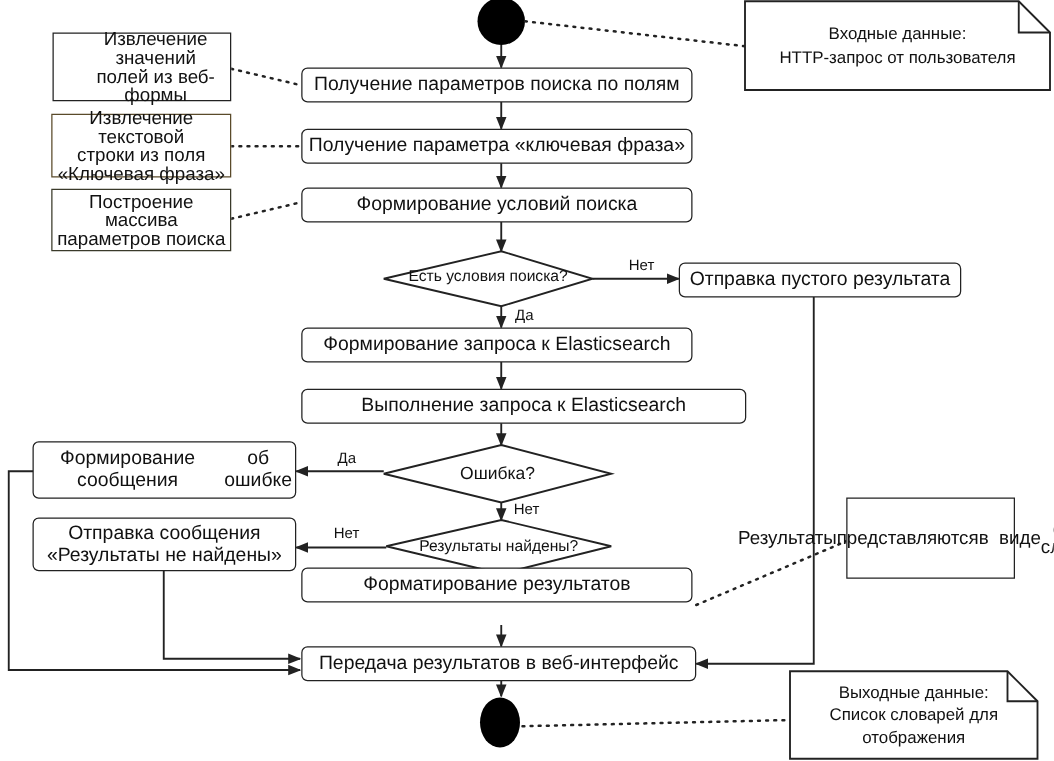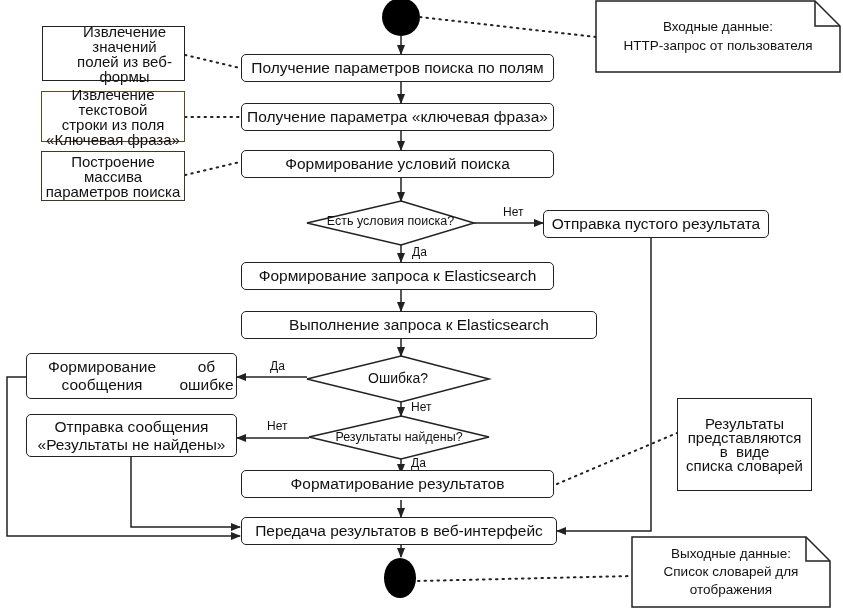--- a/index.html
+++ b/index.html
@@ -107,41 +107,41 @@
   <span>Выполнение запроса к Elasticsearch</span>
 </div>
 <div class="node action" style="left:26px;top:353px;width:211px;height:46px;flex-direction:row;">
   <span>Формирование сообщения</span>
   <span>об ошибке</span>
 </div>
 <div class="node action" style="left:26px;top:414px;width:211px;height:43px;flex-direction:column;">
   <span>Отправка сообщения</span>
   <span>«Результаты не найдены»</span>
 </div>
-<div class="node action" style="left:241px;top:470px;width:313px;height:28px;text-align:center;">
+<div class="node action" style="left:241px;top:454px;width:313px;height:28px;text-align:center;">
   <span>Форматирование результатов</span>
 </div>
 <div class="node action" style="left:241px;top:517px;width:316px;height:28px;">
   <span>Передача результатов в веб-интерфейс</span>
 </div>
 
 <div class="node comment" style="left:42px;top:26px;width:143px;height:55px;flex-direction:column;font-size:15px;padding-left:22px;">
   <span>Извлечение значений</span>
   <span>полей из веб-формы</span>
 </div>
 <div class="node comment" style="left:41px;top:91px;width:144px;height:51px;flex-direction:column;border-color:#5a4a2a;">
   <span>Извлечение текстовой</span>
   <span>строки из поля</span>
   <span>«Ключевая фраза»</span>
 </div>
 <div class="node comment" style="left:41px;top:151px;width:144px;height:50px;flex-direction:column;border-color:#3a3a2a;">
   <span>Построение массива</span>
   <span>параметров поиска</span>
 </div>
-<div class="node comment" style="left:677px;top:398px;width:135px;height:93px;flex-direction:column;line-height:14px;">
+<div class="node comment" style="left:677px;top:398px;width:135px;height:65px;flex-direction:row;line-height:14px;">
   <span>Результаты</span>
   <span>представляются</span>
   <span style="white-space:pre;">в  виде</span>
   <span>списка словарей</span>
 </div>
 
 <div class="note-text" style="left:596px;top:17px;width:244px;">
   <div>Входные данные:</div>
   <div>HTTP-запрос от пользователя</div>
 </div>

